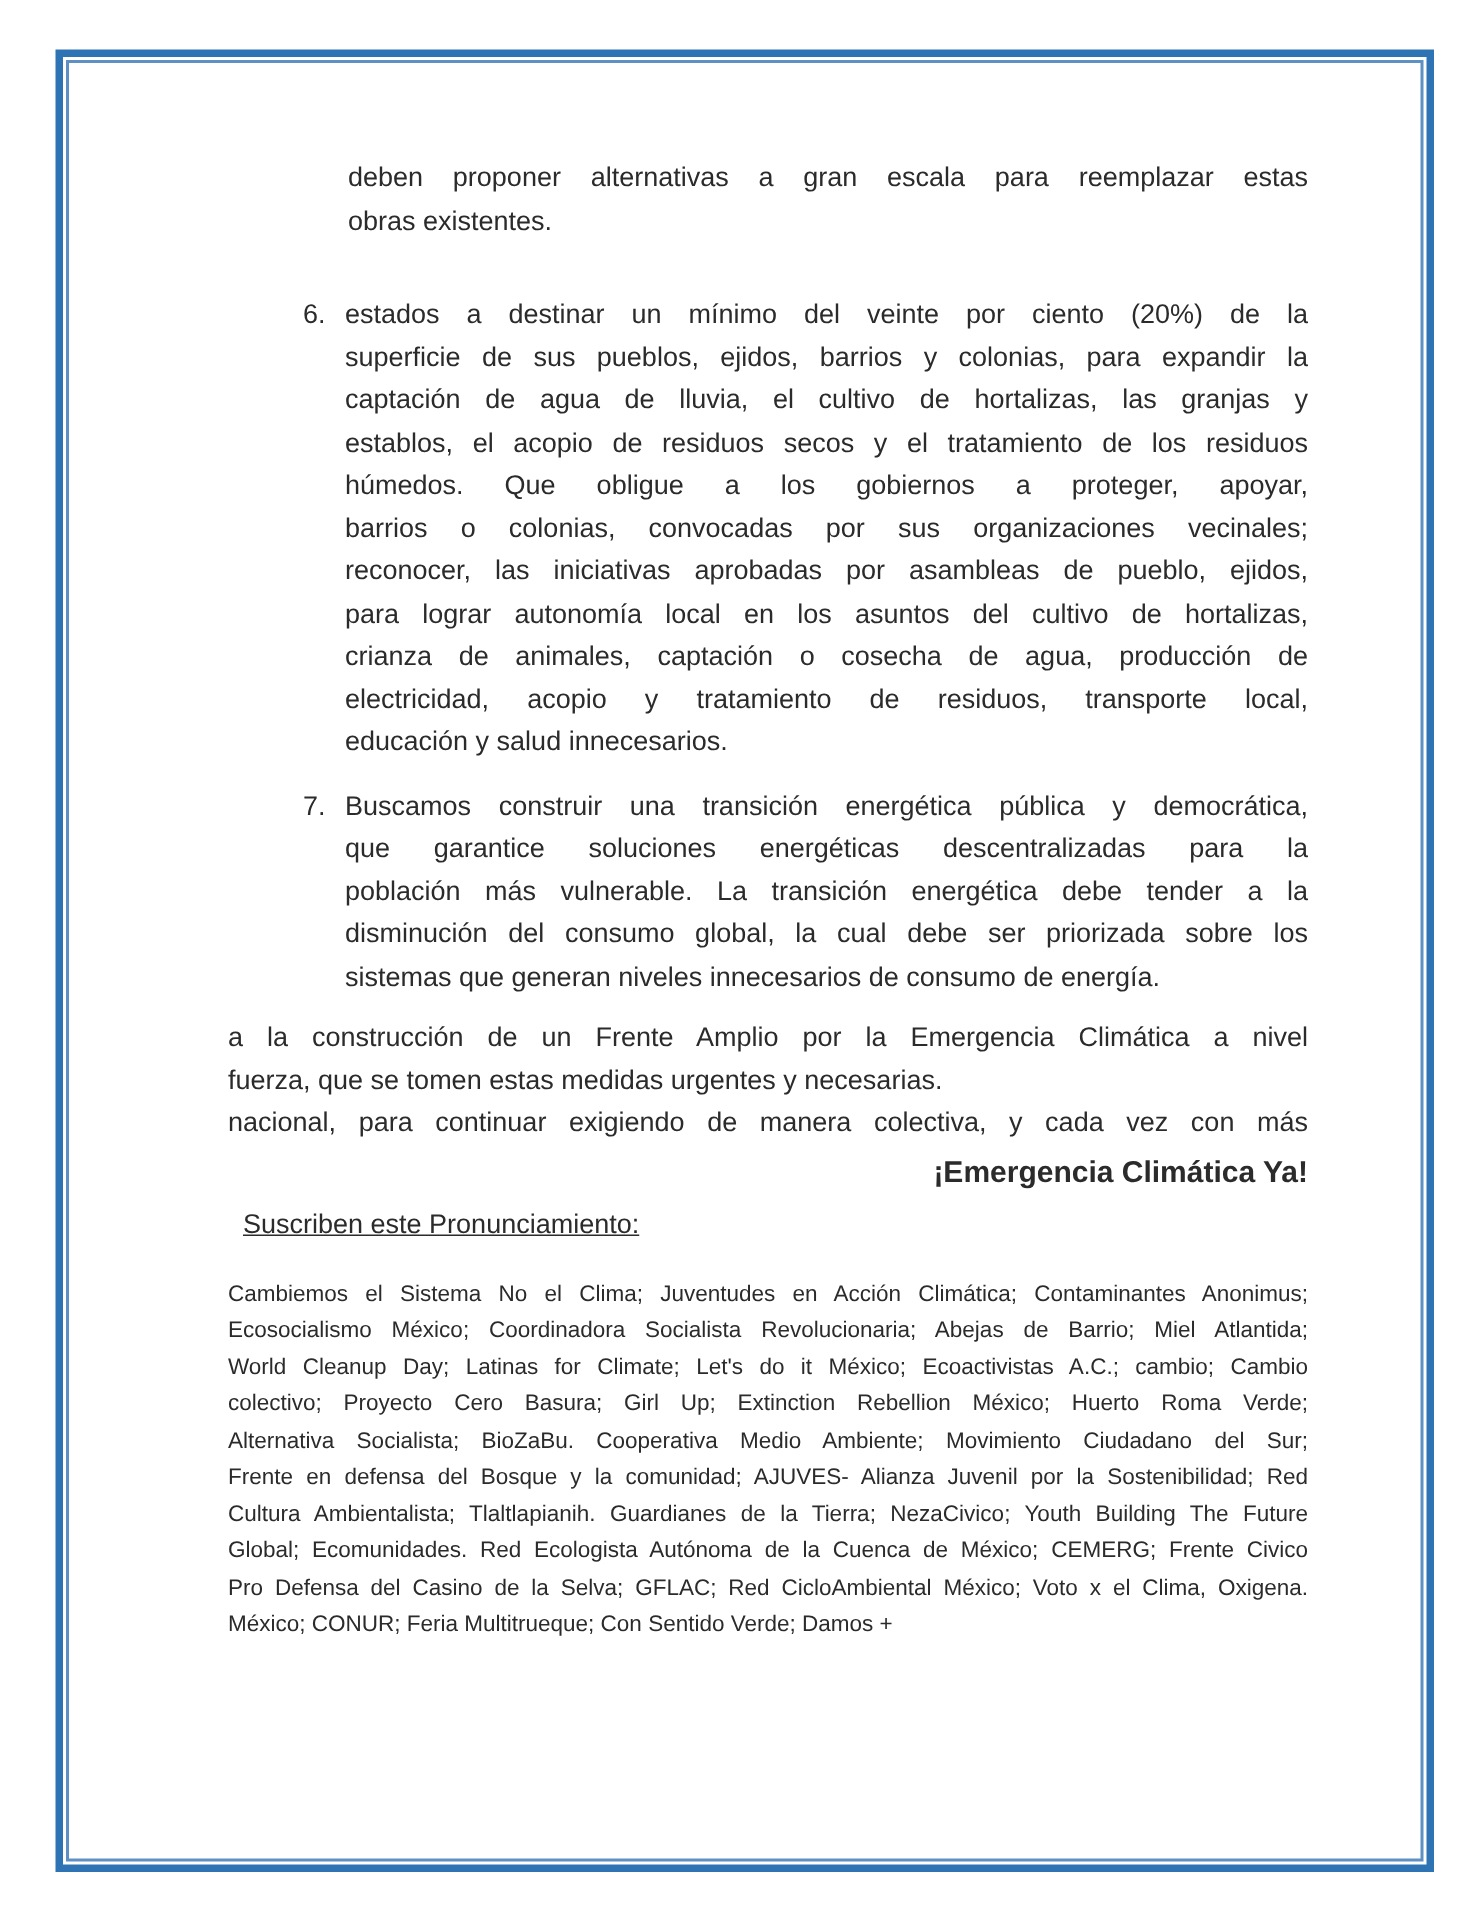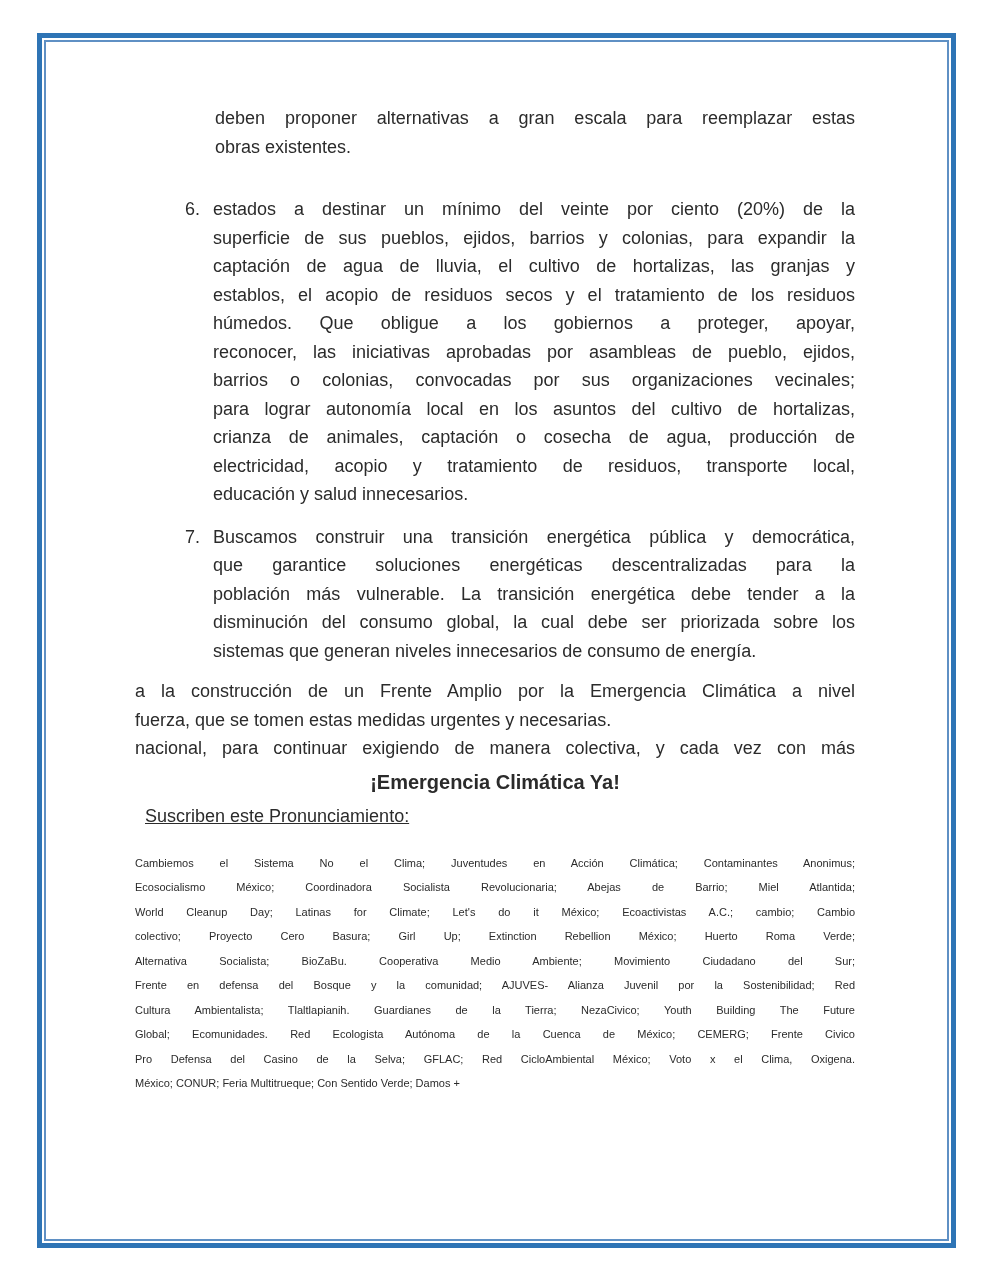--- a/index.html
+++ b/index.html
@@ -26,21 +26,21 @@
     border: 5px solid #2e74b5;
     box-sizing: border-box;
   }
   .frame-inner {
     position: absolute;
     inset: 2px;
     border: 2px solid #5f90c4;
   }
   .content {
     position: absolute;
-    left: 135px;
+    left: 152px;
     top: 0;
     width: 720px;
     color: #2b2b2b;
     font-size: 18px;
     line-height: 28.5px;
   }
   .jline {
     text-align: justify;
     text-align-last: justify;
     white-space: normal;
@@ -66,31 +66,31 @@
   .item-6 { margin-top: 34px; }
   .item-7 { margin-top: 14px; }
   .para-closing {
     margin-top: 12px;
   }
   .heading {
     margin-top: 4px;
     font-weight: bold;
     font-size: 20px;
     line-height: 30px;
-    text-align: center;
+    text-align: right;
   }
   .subheading {
     margin-top: 4px;
     padding-left: 10px;
     line-height: 30px;
     text-decoration: underline;
   }
   .fineprint {
     margin-top: 20px;
-    font-size: 11px;
+    font-size: 15px;
     line-height: 24.5px;
   }
 </style>
 </head>
 <body>
 
 <div class="page">
 
   <div class="frame-outer">
     <div class="frame-inner"></div>
@@ -104,22 +104,22 @@
       </div>
 
     <div class="list-item item-6">
       <span class="num">6.</span>
       <div class="item-text">
           <div class="jline">estados a destinar un mínimo del veinte por ciento (20%) de la</div>
           <div class="jline">superficie de sus pueblos, ejidos, barrios y colonias, para expandir la</div>
           <div class="jline">captación de agua de lluvia, el cultivo de hortalizas, las granjas y</div>
           <div class="jline">establos, el acopio de residuos secos y el tratamiento de los residuos</div>
           <div class="jline">húmedos. Que obligue a los gobiernos a proteger, apoyar,</div>
+          <div class="jline">barrios o colonias, convocadas por sus organizaciones vecinales;</div>
           <div class="jline">reconocer, las iniciativas aprobadas por asambleas de pueblo, ejidos,</div>
-          <div class="jline">barrios o colonias, convocadas por sus organizaciones vecinales;</div>
           <div class="jline">para lograr autonomía local en los asuntos del cultivo de hortalizas,</div>
           <div class="jline">crianza de animales, captación o cosecha de agua, producción de</div>
           <div class="jline">electricidad, acopio y tratamiento de residuos, transporte local,</div>
           <div class="jline last">educación y salud innecesarios.</div>
         </div>
     </div>
 
     <div class="list-item item-7">
       <span class="num">7.</span>
       <div class="item-text">

